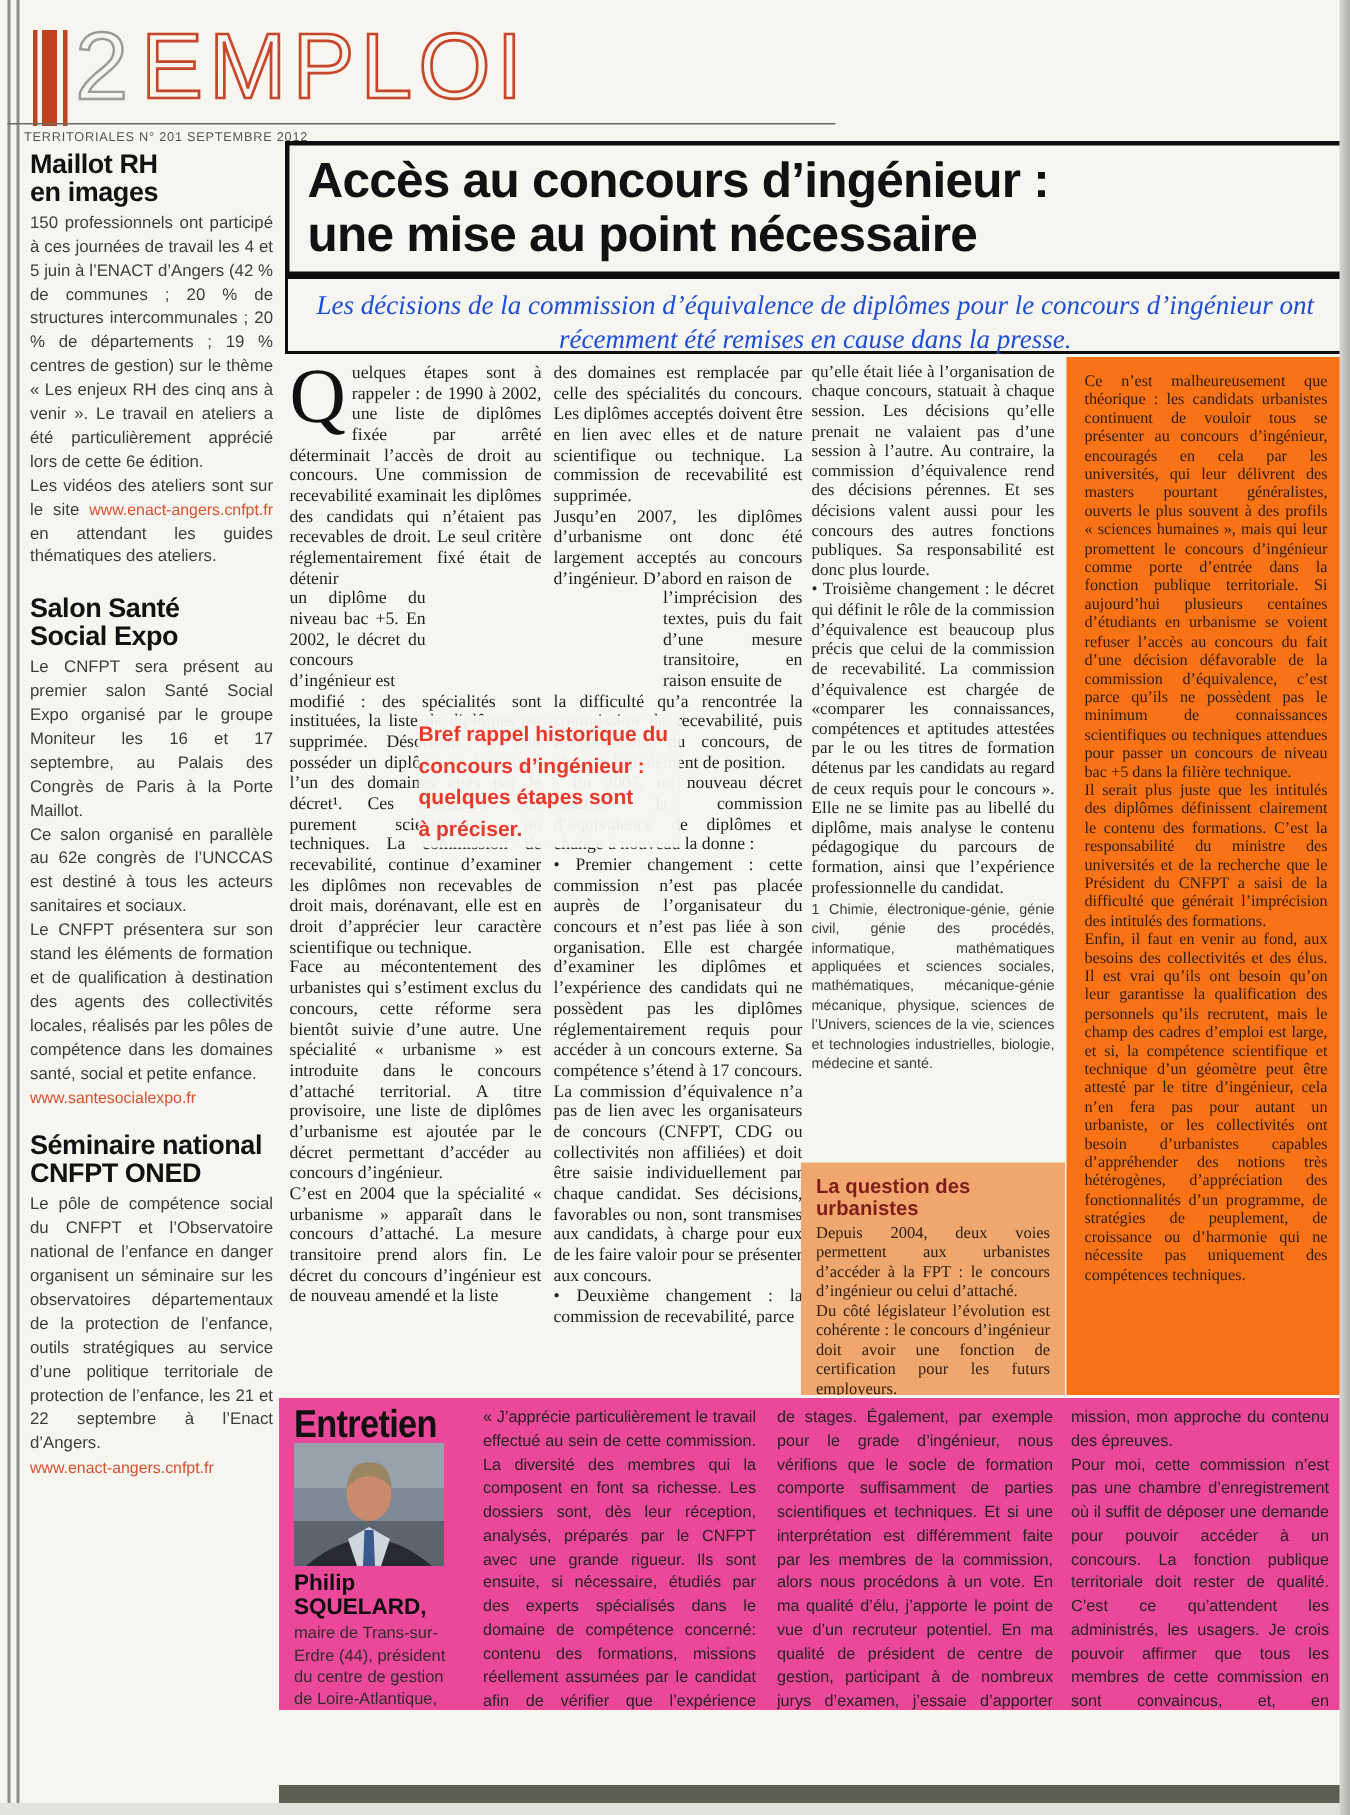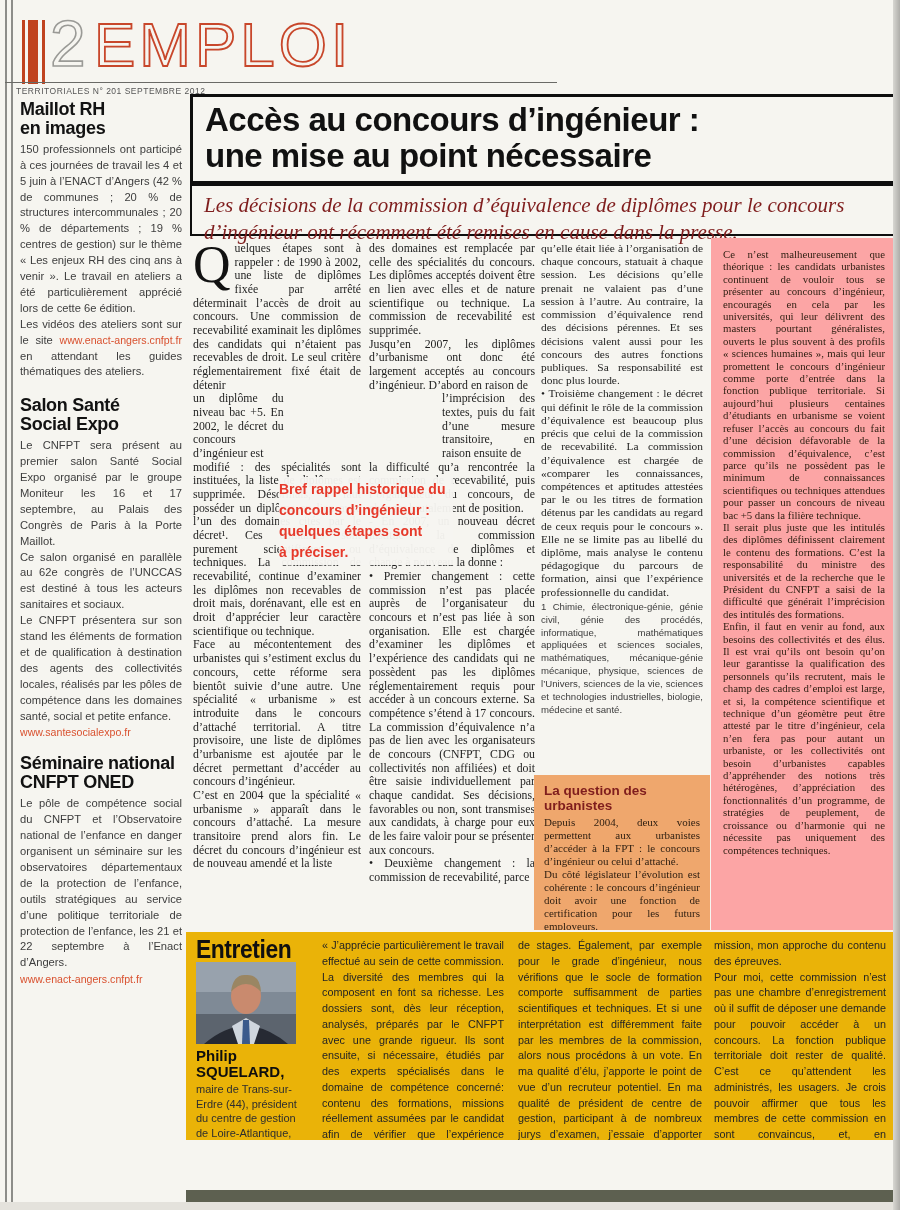--- a/index.html
+++ b/index.html
@@ -25,46 +25,46 @@
   .sb-body{margin:0;font-size:11.2px;line-height:1.42;color:#3d3d3d;text-align:justify;white-space:pre-line;}
   .sb-link{color:#d9512f;font-size:10.6px;text-decoration:none;}
   .sb-link.block{display:block;margin-top:2px;}
   
   .title-box{position:absolute;left:190px;top:94px;width:679px;height:74px;border:3px solid #0e0e0e;
              padding:5px 12px;background:#f6f5f0;}
   .title-box h1{margin:0;font-size:33px;line-height:1.08;font-weight:bold;color:#111;
                 letter-spacing:-.5px;white-space:pre-line;}
   .standfirst-box{position:absolute;left:190px;top:184px;width:679px;height:36px;border:2px solid #0e0e0e;
              padding:6px 12px;background:#f6f5f0;}
-  .standfirst-box p{margin:0;font-family:"Liberation Serif",serif;font-style:italic;font-size:21px;
-             line-height:1.3;color:#7f1d1d;}
+  .standfirst-box p{margin:0;font-family:"Liberation Serif",serif;font-style:italic;font-size:18px;
+             line-height:1.3;color:#1d4ed8;text-align:center;}
   .col{position:absolute;top:242px;height:688px;overflow:hidden;
        font-family:"Liberation Serif",serif;font-size:11.8px;line-height:1.16;color:#1e1e1e;
        text-align:justify;}
   .c1{left:193px;width:168px;} .c2{left:369px;width:166px;} .c3{left:541px;width:162px;font-size:11.4px;}
   .col p{margin:0;}
   .dropcap{float:left;font-size:52px;line-height:.82;padding:2px 4px 0 0;font-weight:500;color:#111;}
   .narrowL{width:54%;}
   .narrowR{width:56%;margin-left:44% !important;}
   .footnote{font-family:"Liberation Sans",sans-serif;font-size:9.6px;line-height:1.34;color:#3c3c3c;
             margin-top:2px !important;}
   .pullquote{position:absolute;left:279px;top:477px;width:174px;background:rgba(246,245,240,.96);
              font-size:14px;font-weight:bold;color:#e6392a;text-align:left;line-height:1.5;
              white-space:pre-line;padding:2px 0;}
-  .orange-panel{position:absolute;left:711px;top:238px;width:186px;height:692px;background:#fca5a5;
+  .orange-panel{position:absolute;left:711px;top:238px;width:186px;height:692px;background:#f97316;
              box-sizing:border-box;padding:10px 12px;overflow:hidden;}
   .orange-panel p{margin:0;font-family:"Liberation Serif",serif;font-size:10.8px;line-height:1.15;
              text-align:justify;color:#2c1d10;}
   .urb-box{position:absolute;left:534px;top:775px;width:176px;height:155px;background:#efa76d;
              box-sizing:border-box;padding:8px 10px;overflow:hidden;}
   .urb-box h4{margin:0 0 3px 0;font-size:13.5px;font-weight:bold;color:#7f1d1d;}
   .urb-box p{margin:0;font-family:"Liberation Serif",serif;font-size:11px;line-height:1.18;
              text-align:justify;color:#2c1d10;}
   
-  .green{position:absolute;left:186px;top:932px;width:709px;height:208px;background:#eab308;overflow:hidden;}
+  .green{position:absolute;left:186px;top:932px;width:709px;height:208px;background:#ec4899;overflow:hidden;}
   .ent-label{position:absolute;left:10px;top:2px;font-size:26px;font-weight:900;color:#101010;
              transform:scaleX(.88);transform-origin:left;letter-spacing:-.5px;}
   .photo{position:absolute;left:10px;top:30px;width:100px;height:82px;display:block;}
   .person-name{position:absolute;left:10px;top:116px;font-size:15px;font-weight:800;color:#0e0e0e;
              line-height:1.05;white-space:pre-line;}
   .person-bio{position:absolute;left:10px;top:150px;width:114px;font-size:11px;line-height:1.33;
              color:#2e2e2e;}
   .q-col{position:absolute;top:6px;height:248px;overflow:hidden;font-size:10.8px;line-height:1.46;
              color:#242424;text-align:justify;white-space:pre-line;}
   .q1{left:136px;width:182px;} .q2{left:332px;width:184px;} .q3{left:528px;width:172px;}

